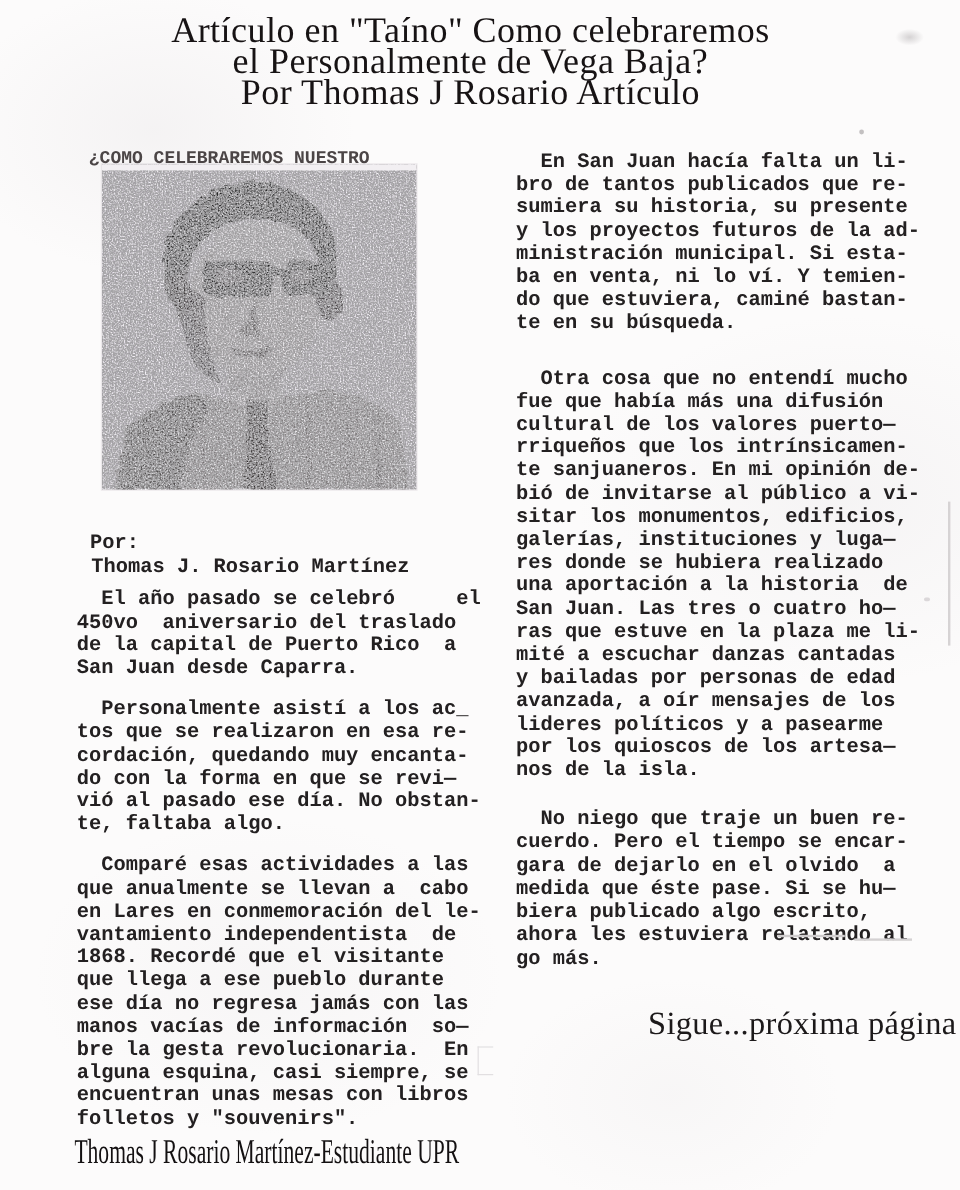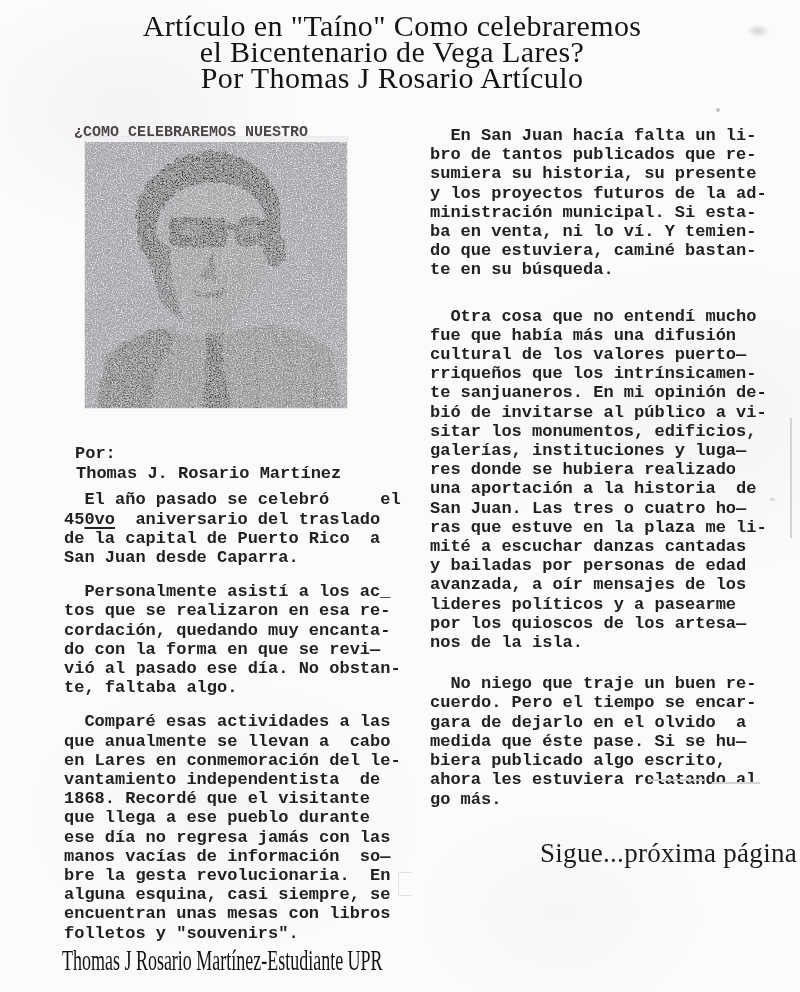--- a/index.html
+++ b/index.html
@@ -26,21 +26,21 @@
   .rightcol{position:absolute;left:430px;top:126px;width:350px;}
   .tw{font-family:"Liberation Mono",monospace;font-weight:bold;font-size:17px;line-height:19.2px;color:#232021;white-space:pre-wrap;}
   .byline-label{margin-left:11px;margin-top:38px;}
   .byline-name{margin-left:12px;margin-top:1px;}
   .para{margin:0;}
   .leftcol .p1{margin-top:7px;}
   .leftcol .p2{margin-top:15px;}
   .leftcol .p3{margin-top:15px;}
   .rightcol .p2{margin-top:27px;}
   .rightcol .p3{margin-top:22px;}
-  .u{text-decoration:underline;text-decoration-thickness:2px;text-underline-offset:3px;}
+  .u{text-decoration-thickness:2px;text-underline-offset:3px;}
   .continuation{position:absolute;left:540px;top:838px;font-family:"Liberation Serif",serif;font-size:27px;color:#1c191a;letter-spacing:.3px;}
   .credit{
     position:absolute;left:62px;top:944px;font-family:"Liberation Serif",serif;
     font-size:29px;color:#131011;transform:scaleX(.62);transform-origin:left center;white-space:nowrap;
   }
   
   .artifact{position:absolute;}
   .smudge1{left:746px;top:24px;width:24px;height:14px;background:radial-gradient(ellipse at center, rgba(140,135,138,.35), transparent 70%);}
   .dot1{left:716px;top:108px;width:4px;height:4px;background:#9d999b;border-radius:50%;opacity:.6;}
   .vline1{left:790px;top:418px;width:2px;height:120px;background:#d6d3d4;}
@@ -49,21 +49,21 @@
   .box1{left:398px;top:872px;width:12px;height:22px;border:1px solid #e2dfe1;border-right:none;}
   .speck2{left:770px;top:498px;width:5px;height:3px;background:#c6c2c4;opacity:.6;border-radius:2px;}
 </style>
 </head>
 <body>
 
 <div class="page">
 
   <div class="headline">
     <div>Artículo en "Taíno" Como celebraremos</div>
-    <div>el Bicentenario de Vega Lares?</div>
+    <div>el Personalmente de Vega Baja?</div>
     <div>Por Thomas J Rosario Artículo</div>
   </div>
 
   <div class="typed typed-heading">
     <div class="l1">¿COMO CELEBRAREMOS NUESTRO</div>
     <div class="l2">CENTENARIO?</div>
   </div>
 
   <div class="photo">
     <svg width="262" height="271" viewBox="0 0 262 271" aria-hidden="true">

